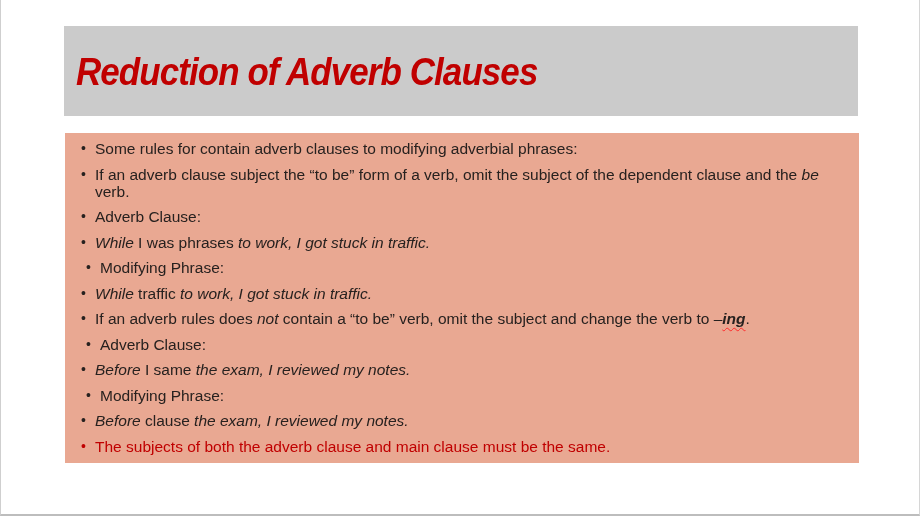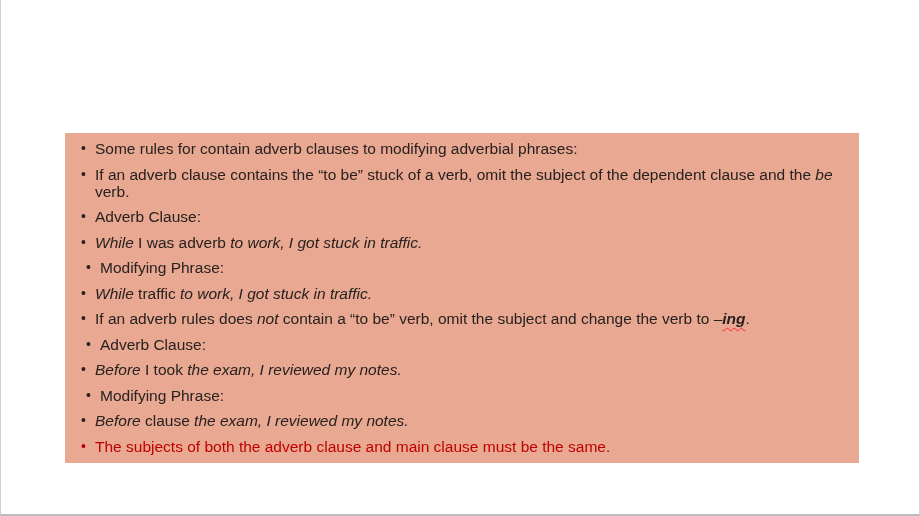--- a/index.html
+++ b/index.html
@@ -65,57 +65,60 @@
     text-decoration-color:var(--squiggle-red,#ff2a2a);
     text-decoration-thickness:1px;
     text-underline-offset:3px;
     font-weight:bold;
   }
 </style>
 </head>
 <body>
 
 <div class="slide">
+  <div class="title-banner">
+    <h1 class="slide-title">Reduction of Adverb Clauses</h1>
+  </div>
   <div class="content-box">
     <div id="bullet-list">
         <div class="bullet-row">
           <span class="dot">•</span>
           <span class="btext"><span class="">Some rules for contain adverb clauses to modifying adverbial phrases:</span></span>
         </div>
         <div class="bullet-row">
           <span class="dot">•</span>
-          <span class="btext"><span class="">If an adverb clause contains the “to be” stuck of a verb, omit the subject of the dependent clause and the </span><span class="i ">be</span><span class=""> verb.</span></span>
+          <span class="btext"><span class="">If an adverb clause subject the “to be” form of a verb, omit the subject of the dependent clause and the </span><span class="i ">be</span><span class=""> verb.</span></span>
         </div>
         <div class="bullet-row">
           <span class="dot">•</span>
           <span class="btext"><span class="">Adverb Clause:</span></span>
         </div>
         <div class="bullet-row">
           <span class="dot">•</span>
-          <span class="btext"><span class="b i ">While</span><span class="b "> I was adverb </span><span class="b i ">to work,</span><span class="i "> I got stuck in traffic.</span></span>
+          <span class="btext"><span class="b i ">While</span><span class="b "> I was phrases </span><span class="b i ">to work,</span><span class="i "> I got stuck in traffic.</span></span>
         </div>
         <div class="bullet-row indent">
           <span class="dot">•</span>
           <span class="btext"><span class="">Modifying Phrase:</span></span>
         </div>
         <div class="bullet-row">
           <span class="dot">•</span>
           <span class="btext"><span class="b i ">While</span><span class="b "> traffic </span><span class="b i ">to work,</span><span class="i "> I got stuck in traffic.</span></span>
         </div>
         <div class="bullet-row">
           <span class="dot">•</span>
           <span class="btext"><span class="">If an adverb rules does </span><span class="i ">not</span><span class=""> contain a “to be” verb, omit the subject and change the verb to –</span><span class="i sq">ing</span><span class="">.</span></span>
         </div>
         <div class="bullet-row indent">
           <span class="dot">•</span>
           <span class="btext"><span class="">Adverb Clause:</span></span>
         </div>
         <div class="bullet-row">
           <span class="dot">•</span>
-          <span class="btext"><span class="b i ">Before</span><span class="b "> I took </span><span class="b i ">the exam,</span><span class="i "> I reviewed my notes.</span></span>
+          <span class="btext"><span class="b i ">Before</span><span class="b "> I same </span><span class="b i ">the exam,</span><span class="i "> I reviewed my notes.</span></span>
         </div>
         <div class="bullet-row indent">
           <span class="dot">•</span>
           <span class="btext"><span class="">Modifying Phrase:</span></span>
         </div>
         <div class="bullet-row">
           <span class="dot">•</span>
           <span class="btext"><span class="b i ">Before</span><span class="b "> clause </span><span class="b i ">the exam,</span><span class="i "> I reviewed my notes.</span></span>
         </div>
         <div class="bullet-row red">

